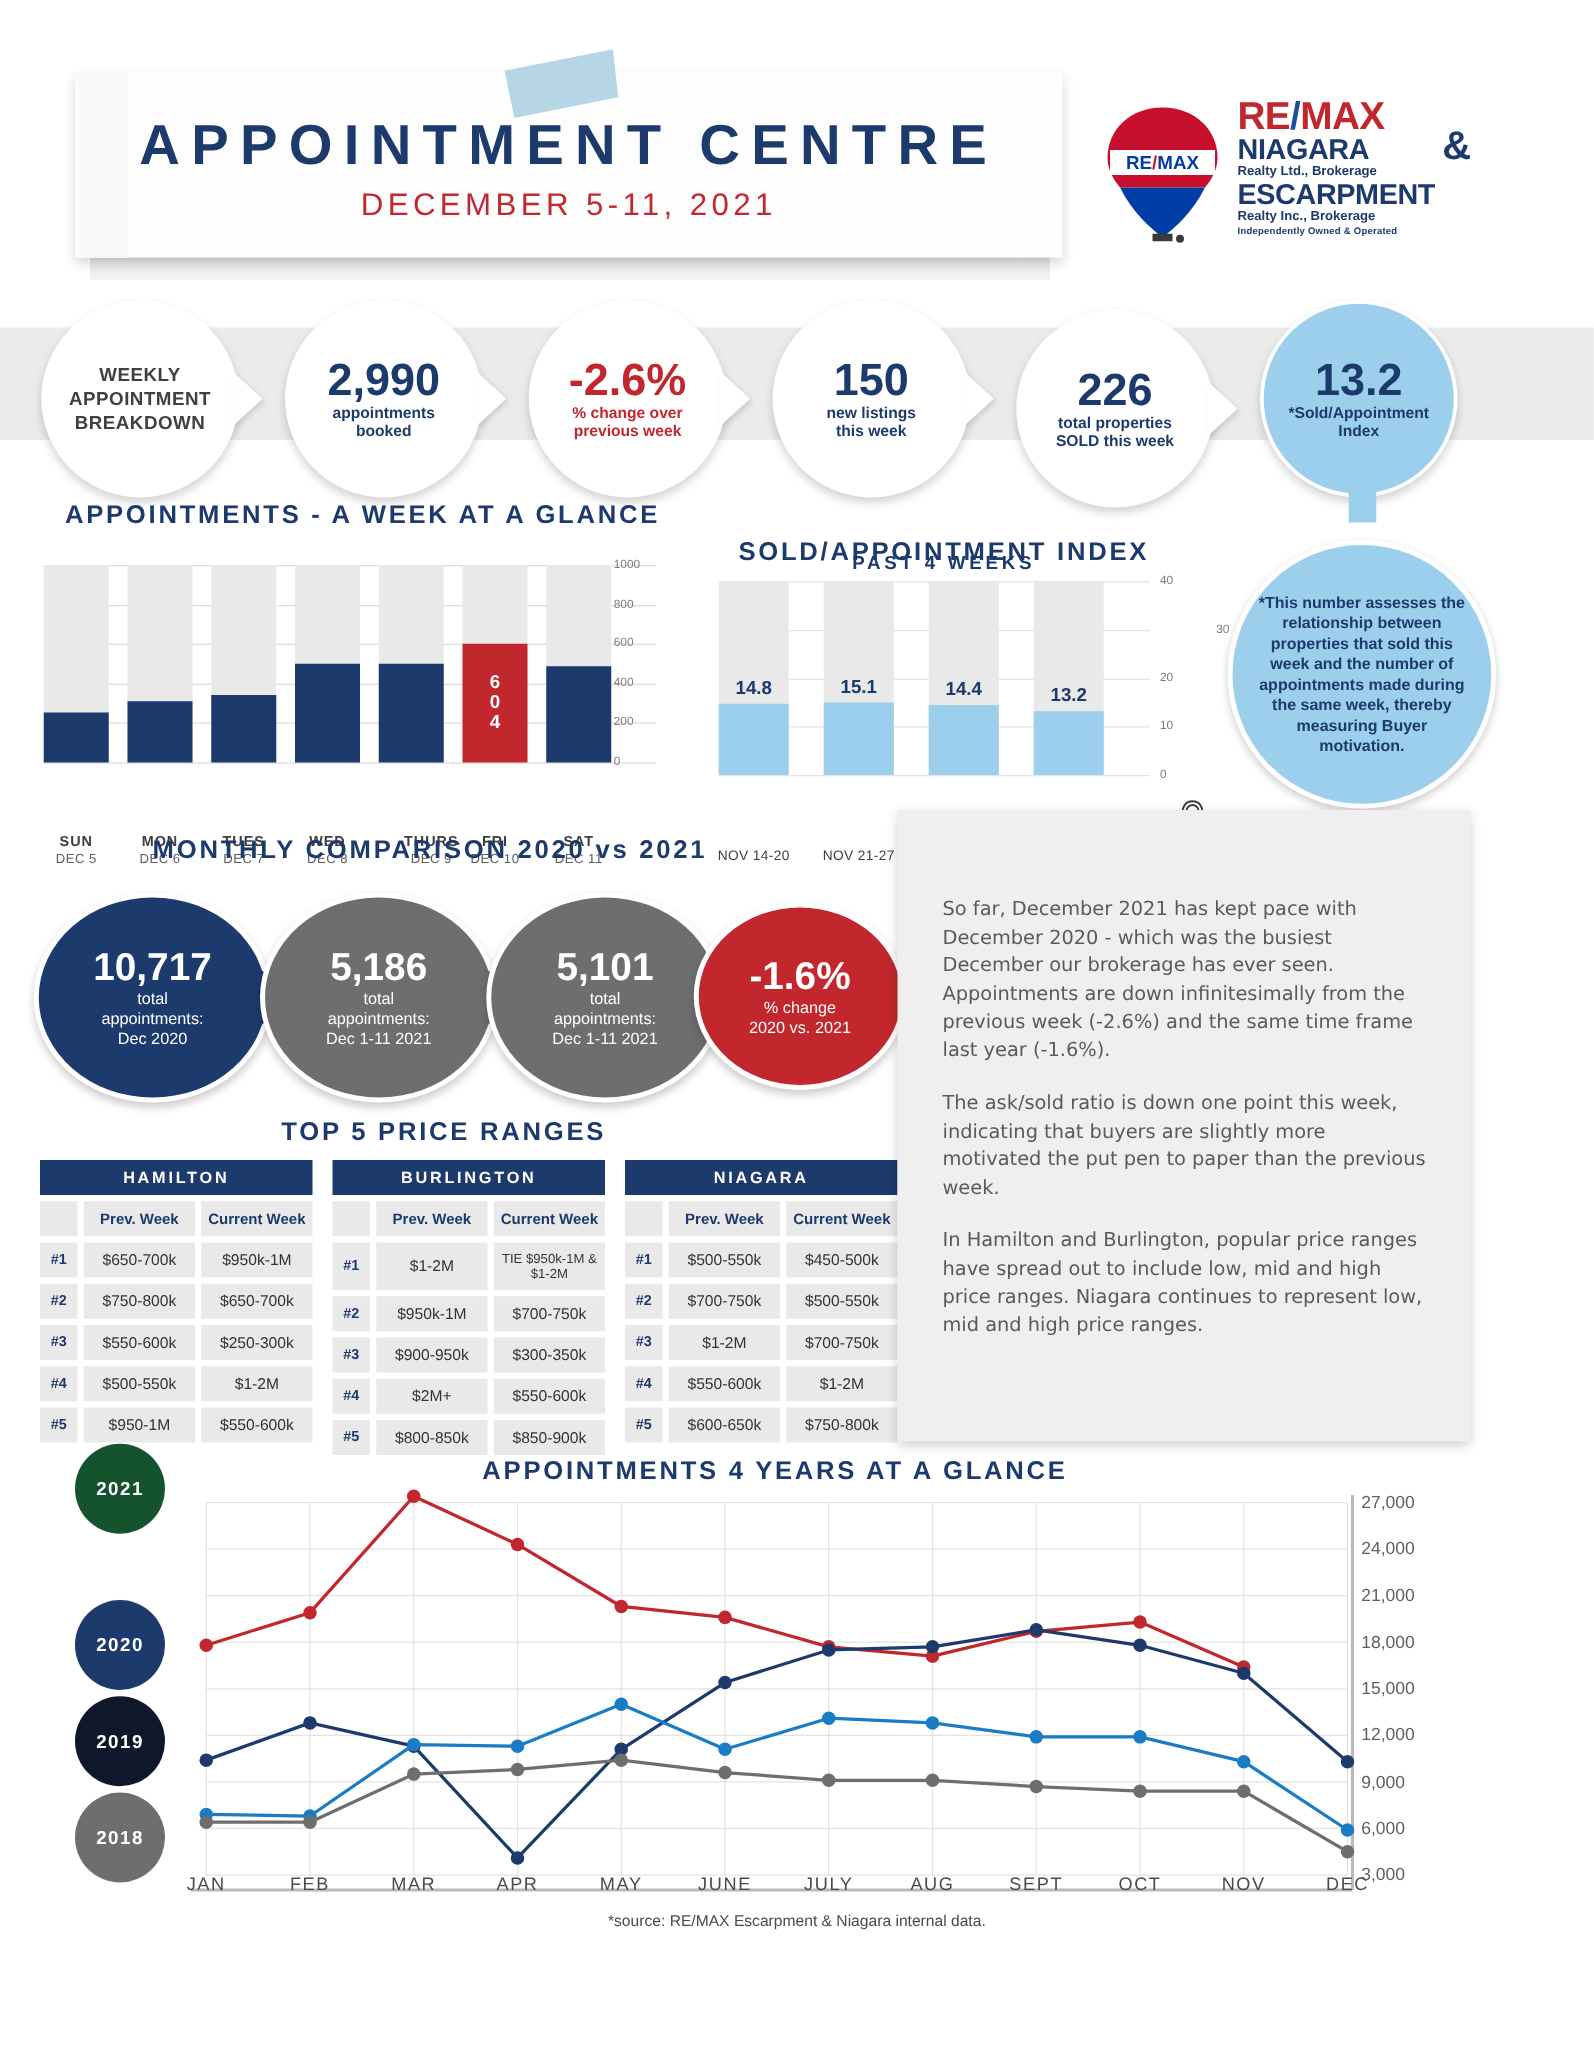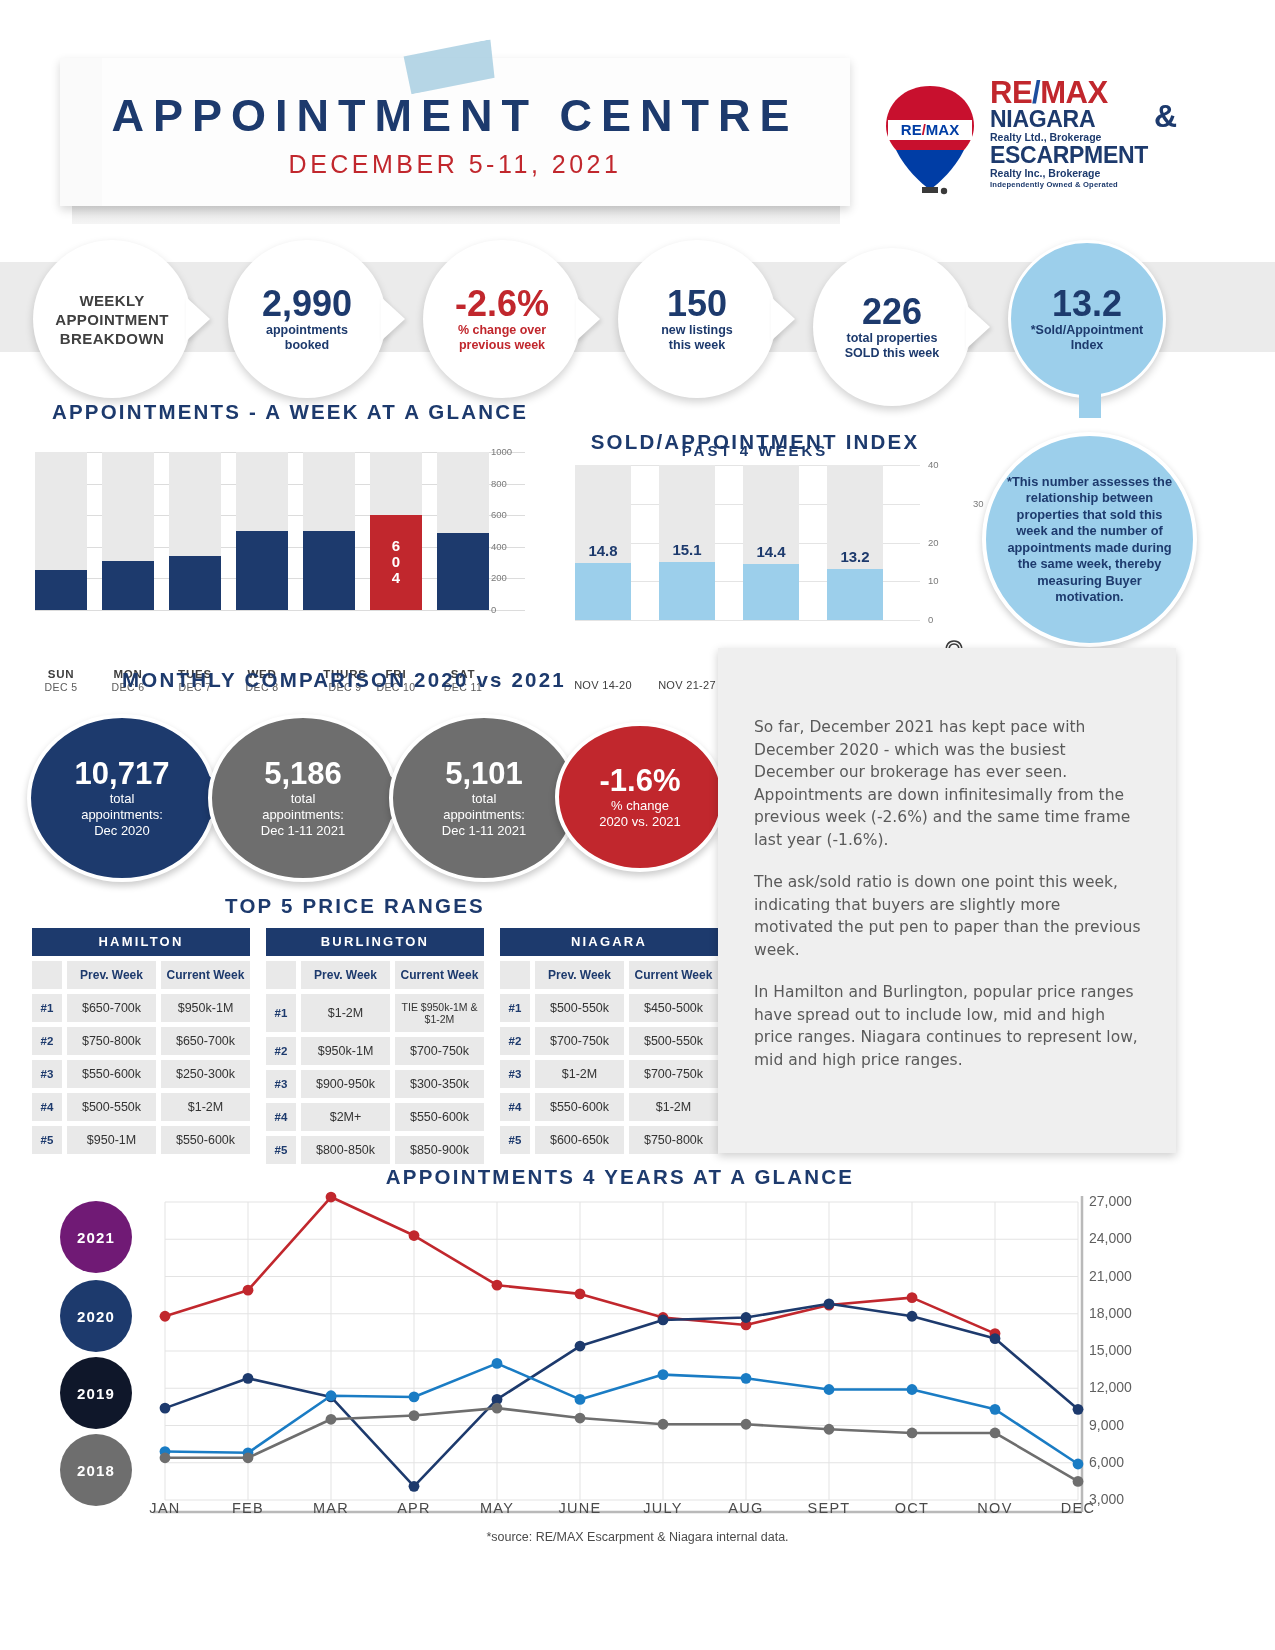--- a/index.html
+++ b/index.html
@@ -632,16 +632,16 @@
 <div class="yr-xlab" style="left: 291px;">MAR</div>
 <div class="yr-xlab" style="left: 374px;">APR</div>
 <div class="yr-xlab" style="left: 457px;">MAY</div>
 <div class="yr-xlab" style="left: 540px;">JUNE</div>
 <div class="yr-xlab" style="left: 623px;">JULY</div>
 <div class="yr-xlab" style="left: 706px;">AUG</div>
 <div class="yr-xlab" style="left: 789px;">SEPT</div>
 <div class="yr-xlab" style="left: 872px;">OCT</div>
 <div class="yr-xlab" style="left: 955px;">NOV</div>
 <div class="yr-xlab" style="left: 1038px;">DEC</div>
-<div class="legend-dot" style="top: 1201px; background: #701a75;">2021</div>
+<div class="legend-dot" style="top: 1155px; background: #14532d;">2021</div>
 <div class="legend-dot" style="top: 1280px; background: rgb(29, 58, 109);">2020</div>
 <div class="legend-dot" style="top: 1357px; background: #0f172a;">2019</div>
 <div class="legend-dot" style="top: 1434px; background: rgb(110, 110, 110);">2018</div>
 
 </body></html>

